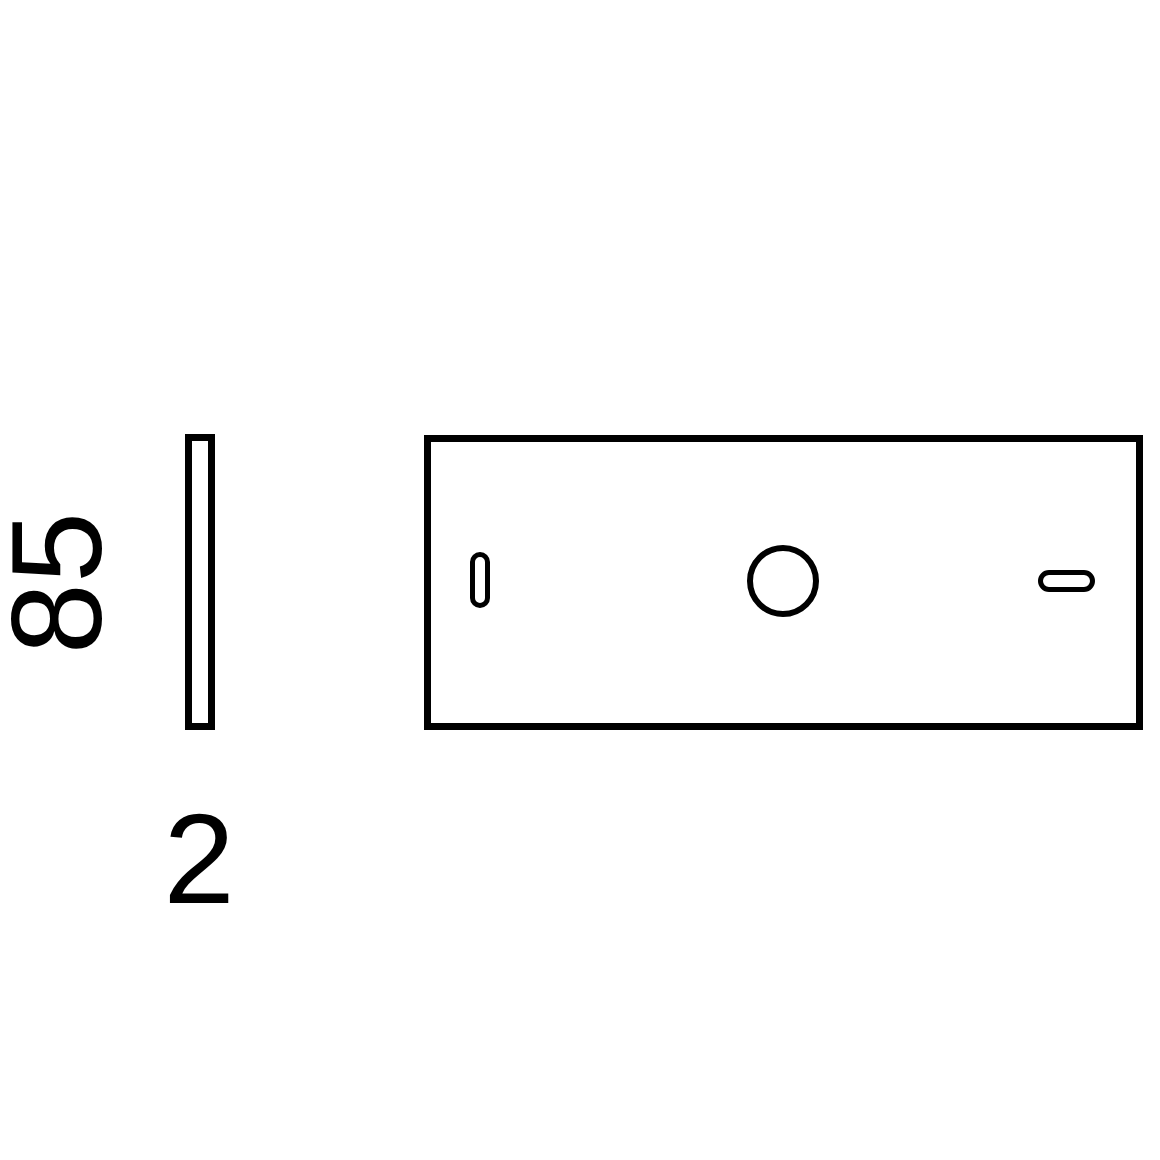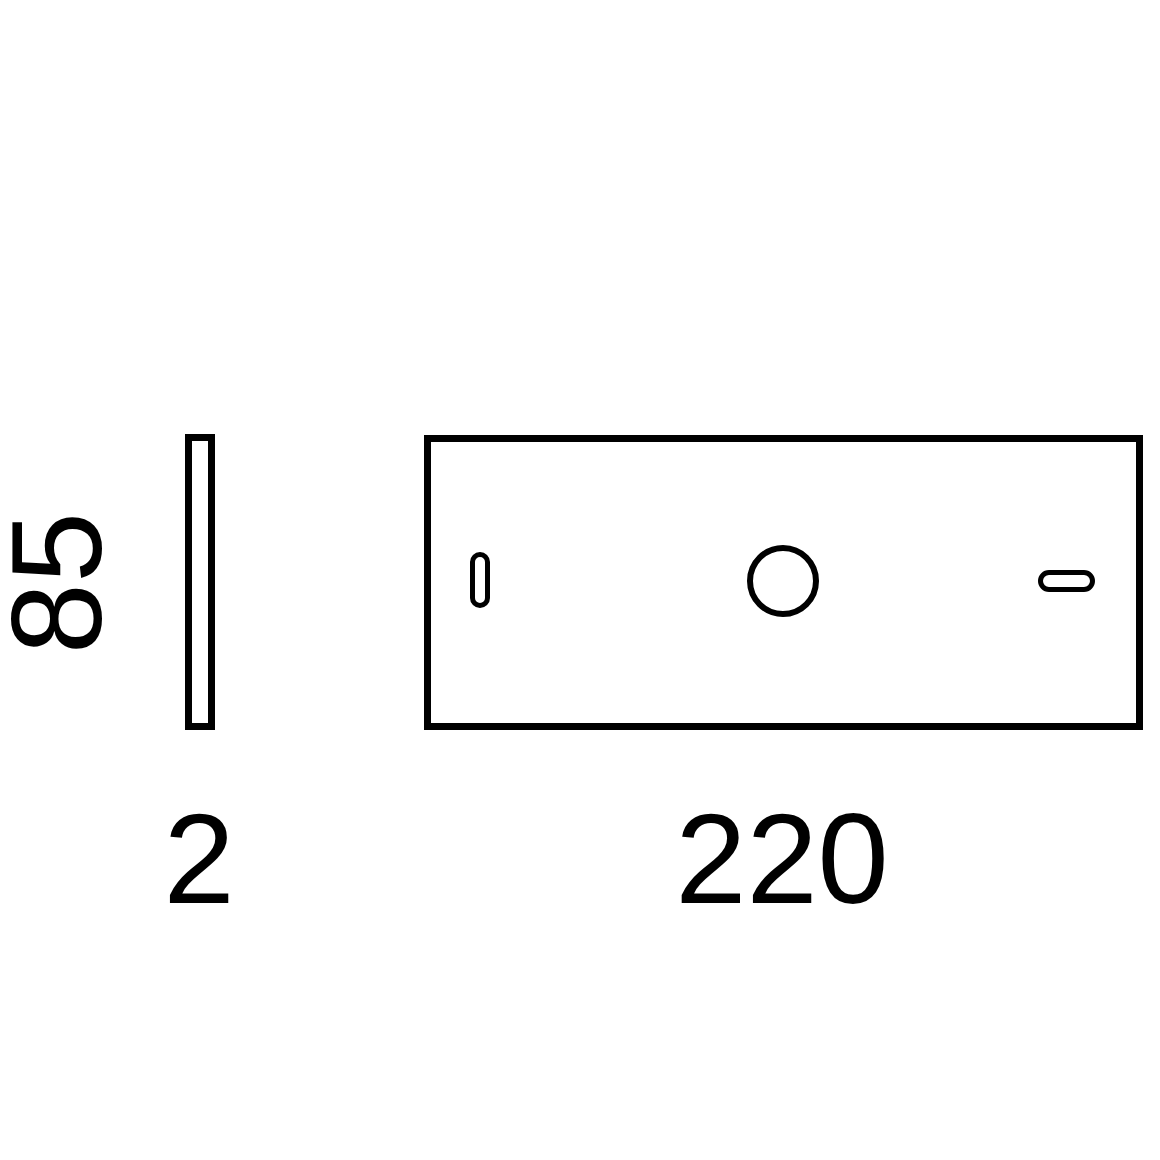--- a/index.html
+++ b/index.html
@@ -80,15 +80,14 @@
   <div class="side-rect"></div>
 
   <div class="front-rect">
     <div class="vslot"></div>
     <div class="hole"></div>
     <div class="hslot"></div>
   </div>
 
   <div class="dim dim-thickness">2</div>
 
-  <div class="dim dim-width">220</div>
 
 </div>
 
 </body></html>

